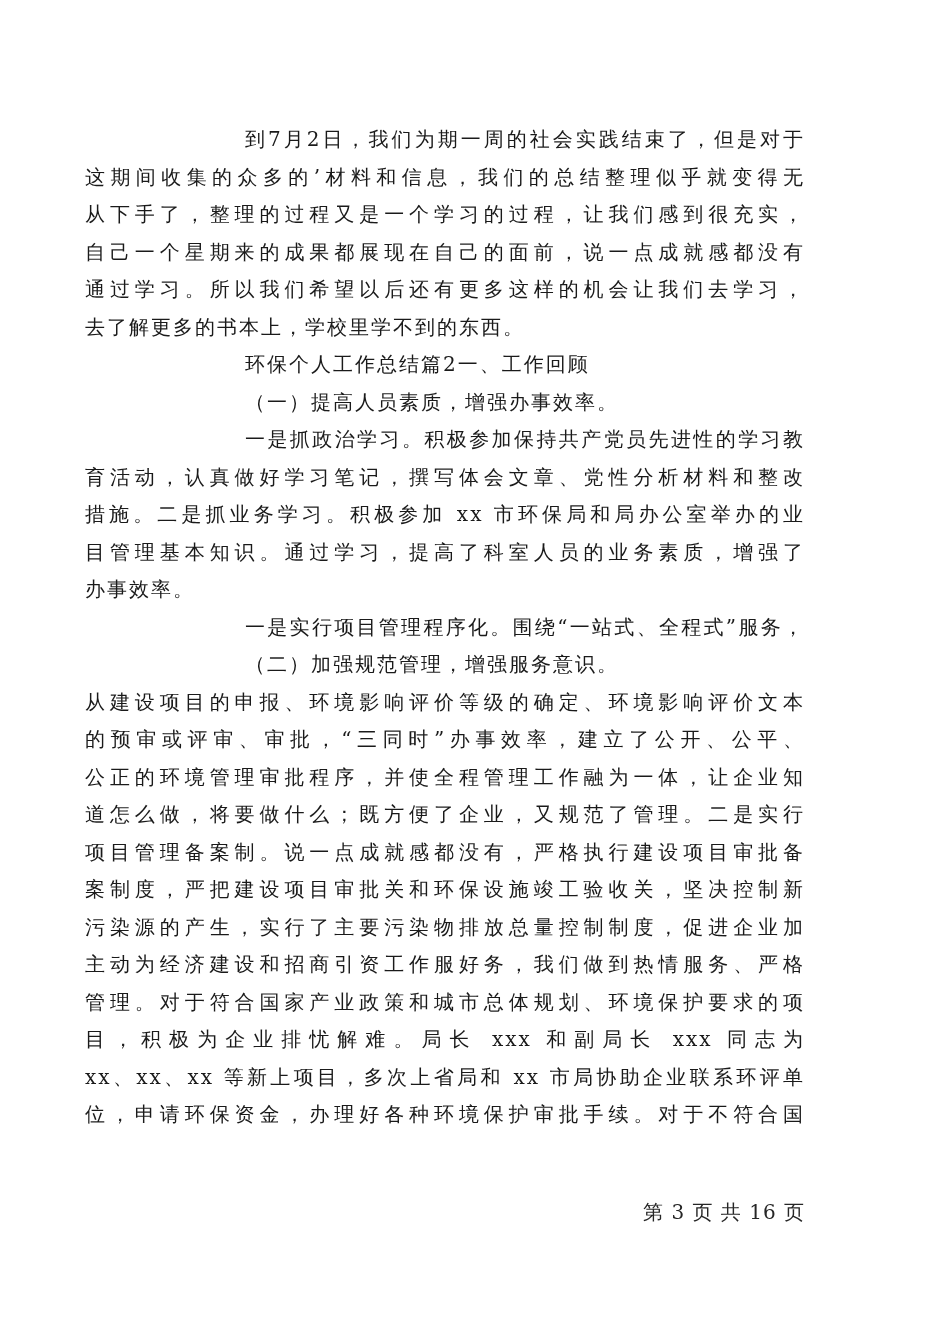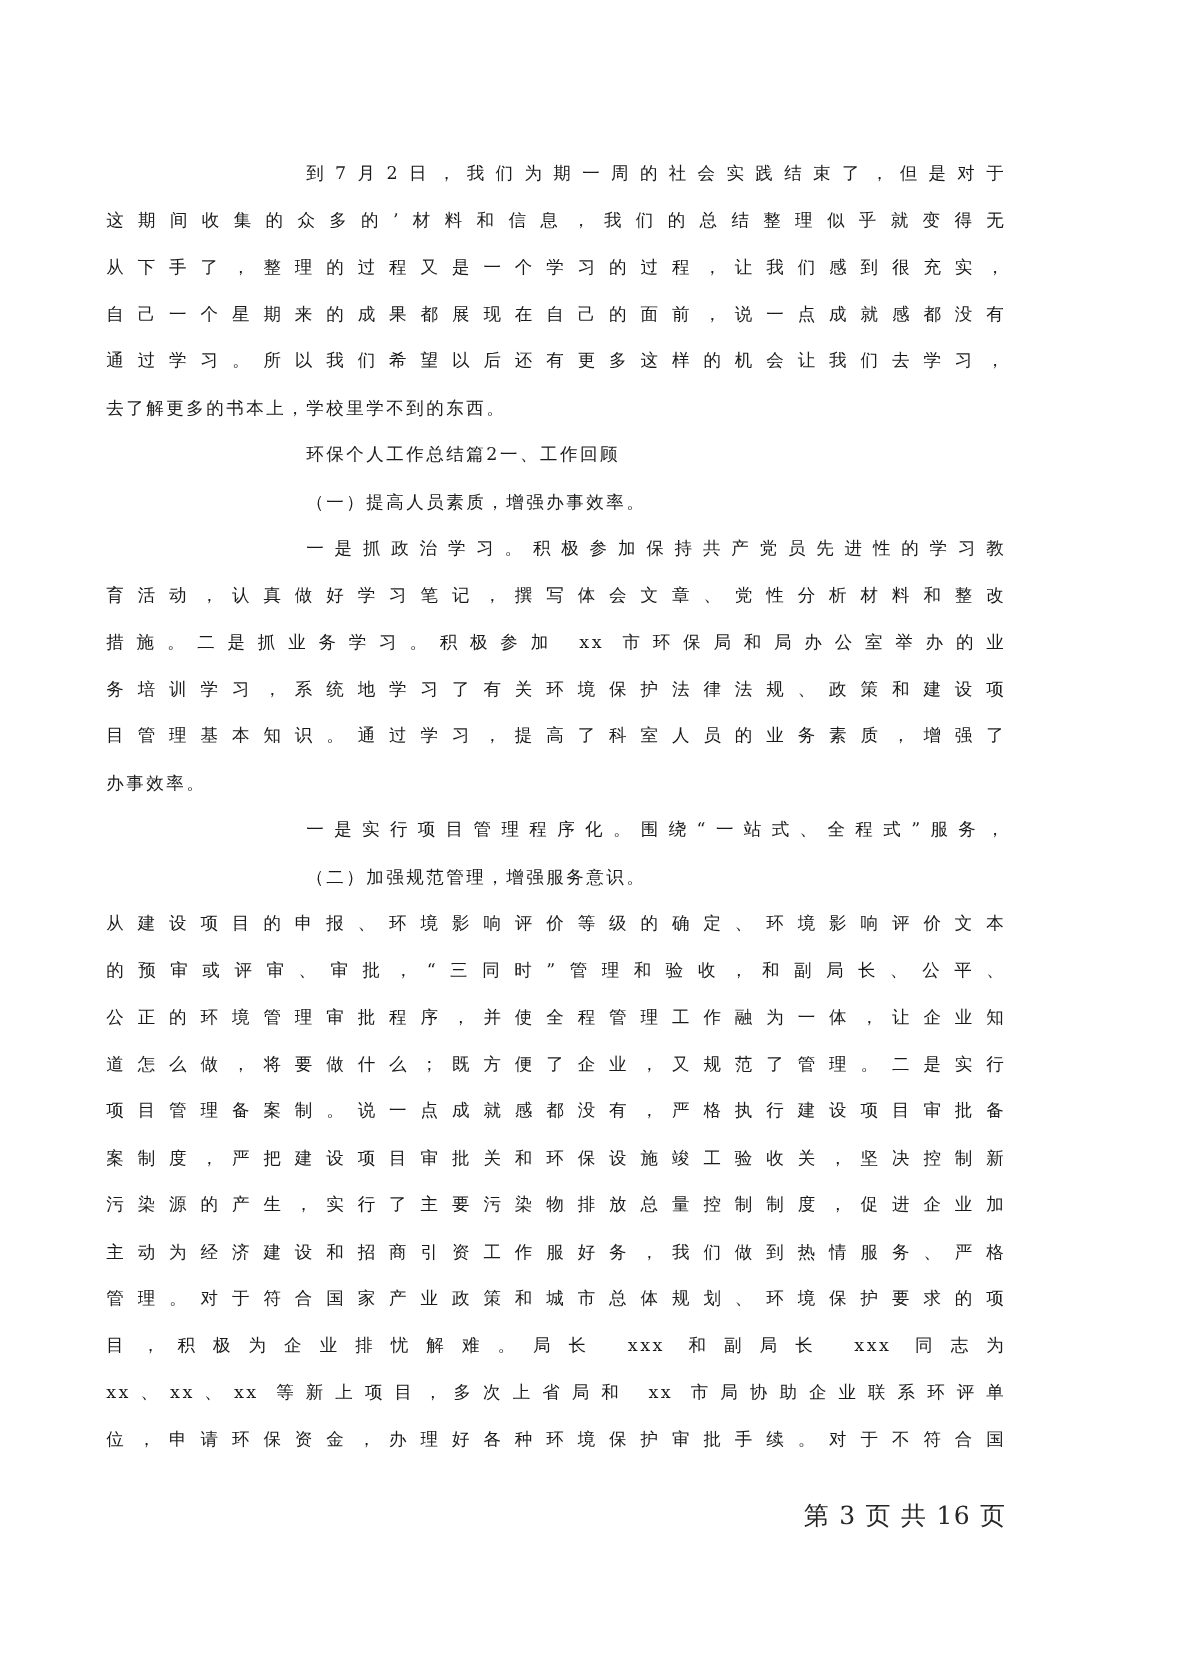--- a/index.html
+++ b/index.html
@@ -15,21 +15,21 @@
     overflow: hidden;
     font-family: "DejaVu Serif", "Liberation Serif", serif;
   }
   .doc-body {
     position: absolute;
     left: 85px;
     top: 121px;
     width: 720px;
   }
   .line {
-    font-size: 14px;
+    font-size: 20px;
     line-height: 37.5px;
     height: 37.5px;
     letter-spacing: 2px;
     color: #1a1a1a;
     white-space: normal;
     overflow: visible;
   }
   .line.fill {
     text-align: justify;
     text-align-last: justify;
@@ -58,27 +58,26 @@
       <div class="line fill">这期间收集的众多的’材料和信息，我们的总结整理似乎就变得无</div>
       <div class="line fill">从下手了，整理的过程又是一个学习的过程，让我们感到很充实，</div>
       <div class="line fill">自己一个星期来的成果都展现在自己的面前，说一点成就感都没有</div>
       <div class="line fill">通过学习。所以我们希望以后还有更多这样的机会让我们去学习，</div>
       <div class="line">去了解更多的书本上，学校里学不到的东西。</div>
       <div class="line indent">环保个人工作总结篇2一、工作回顾</div>
       <div class="line indent">（一）提高人员素质，增强办事效率。</div>
       <div class="line indent fill">一是抓政治学习。积极参加保持共产党员先进性的学习教</div>
       <div class="line fill">育活动，认真做好学习笔记，撰写体会文章、党性分析材料和整改</div>
       <div class="line fill">措施。二是抓业务学习。积极参加 xx 市环保局和局办公室举办的业</div>
-      <div class="line fill">务培训学习，系统地学习了有关环境保护法律法规、政策和建设项</div>
       <div class="line fill">目管理基本知识。通过学习，提高了科室人员的业务素质，增强了</div>
       <div class="line">办事效率。</div>
       <div class="line indent fill">一是实行项目管理程序化。围绕“一站式、全程式”服务，</div>
       <div class="line indent">（二）加强规范管理，增强服务意识。</div>
       <div class="line fill">从建设项目的申报、环境影响评价等级的确定、环境影响评价文本</div>
-      <div class="line fill">的预审或评审、审批，“三同时”管理和验收，和副局长、公平、</div>
+      <div class="line fill">的预审或评审、审批，“三同时”办事效率，建立了公开、公平、</div>
       <div class="line fill">公正的环境管理审批程序，并使全程管理工作融为一体，让企业知</div>
       <div class="line fill">道怎么做，将要做什么；既方便了企业，又规范了管理。二是实行</div>
       <div class="line fill">项目管理备案制。说一点成就感都没有，严格执行建设项目审批备</div>
       <div class="line fill">案制度，严把建设项目审批关和环保设施竣工验收关，坚决控制新</div>
       <div class="line fill">污染源的产生，实行了主要污染物排放总量控制制度，促进企业加</div>
       <div class="line fill">主动为经济建设和招商引资工作服好务，我们做到热情服务、严格</div>
       <div class="line fill">管理。对于符合国家产业政策和城市总体规划、环境保护要求的项</div>
       <div class="line fill">目，积极为企业排忧解难。局长 xxx 和副局长 xxx 同志为</div>
       <div class="line fill">xx、xx、xx 等新上项目，多次上省局和 xx 市局协助企业联系环评单</div>
       <div class="line fill">位，申请环保资金，办理好各种环境保护审批手续。对于不符合国</div>

